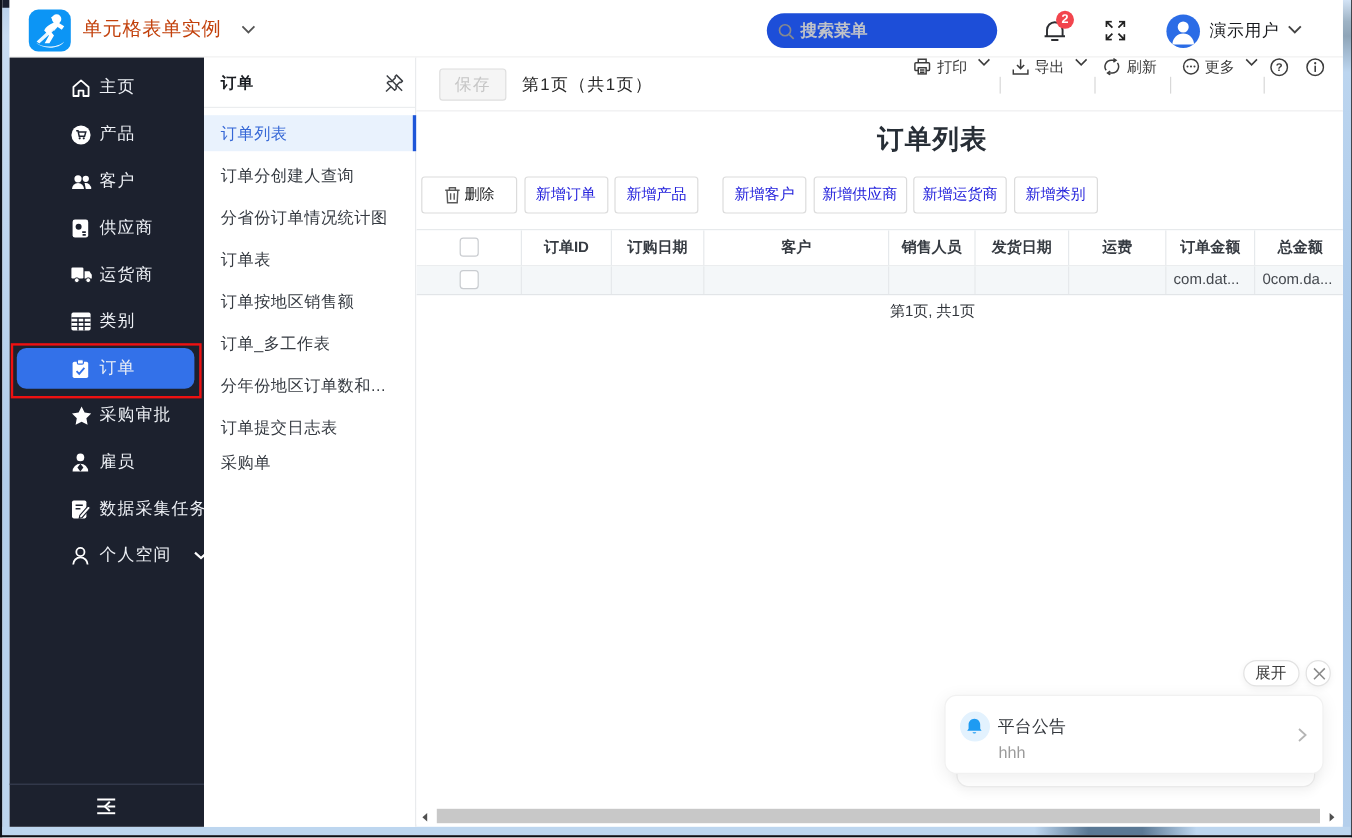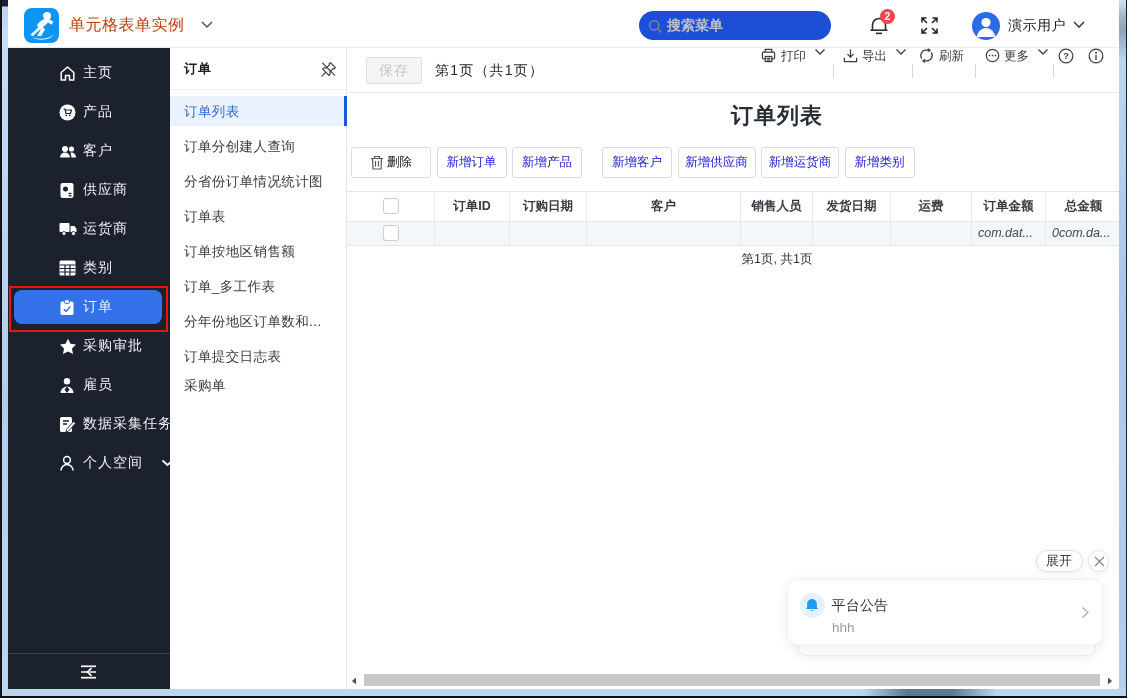--- a/index.html
+++ b/index.html
@@ -64,21 +64,21 @@
 #title { position:absolute; left:0; top:103px; width:860px; text-align:center; font-size:22px; font-weight:bold; color:#272e36; letter-spacing:1px; }
 #btnrow { position:absolute; left:4px; top:54px; display:flex; }
 .cbtn { height:31px; border:1px solid #dcdcdc; border-radius:3px; background:#fff; font-size:12.5px; display:flex; align-items:center; justify-content:center; }
 .cbtn.blue { color:#2220dc; }
 .cbtn.del { color:#17181a; }
 
 #tbl { position:absolute; left:0px; top:98px; width:860px; border-top:1px solid #e2e5e8; border-bottom:1px solid #e2e5e8; }
 .trh { display:flex; height:29.5px; background:#fff; border-bottom:1px solid #e6e9ec; }
 .trd { display:flex; height:23.5px; background:#f4f7f9; }
 .td { border-right:1px solid #e6e9ec; display:flex; align-items:center; justify-content:center; font-size:12.5px; font-weight:bold; color:#363b42; flex:none; }
-.trd .td { font-weight:normal; font-size:12.5px; color:#44484e; justify-content:flex-start; padding-left:6px; overflow:hidden;font-style:italic; }
+.trd .td { font-weight:normal; font-size:12.5px; color:#44484e; justify-content:flex-start; padding-left:6px; overflow:hidden; }
 .cb { width:16px; height:16px; border:1px solid #c9ccd0; border-radius:3px; background:#fff; margin:auto; }
 #pager { position:absolute; left:0; top:158px; width:860px; text-align:center; font-size:12.5px; color:#30343a; }
 
 #hscroll { left:347px; top:673.5px; width:772px; height:13px; background:#fff; }
 #hthumb { position:absolute; left:17px; top:0.5px; width:736px; height:12px; background:#c8c8c8; }
 
 
 #exp { left:1035.5px; top:550px; width:47px; height:21.5px; border-radius:11px; background:#fff; border:1px solid #e2e2e2; text-align:center; line-height:20px; font-size:13px; color:#3a3a3a; box-shadow:0 2px 6px rgba(0,0,0,0.06); }
 #xbtn { left:1087.5px; top:550px; width:21.5px; height:21.5px; border-radius:50%; background:#fff; border:1px solid #e2e2e2; box-shadow:0 2px 6px rgba(0,0,0,0.06); }
 #card2 { left:797px; top:610px; width:299px; height:45.5px; border-radius:10px; background:#fff; border:1px solid #ececec; box-shadow:0 4px 10px rgba(0,0,0,0.05); }

